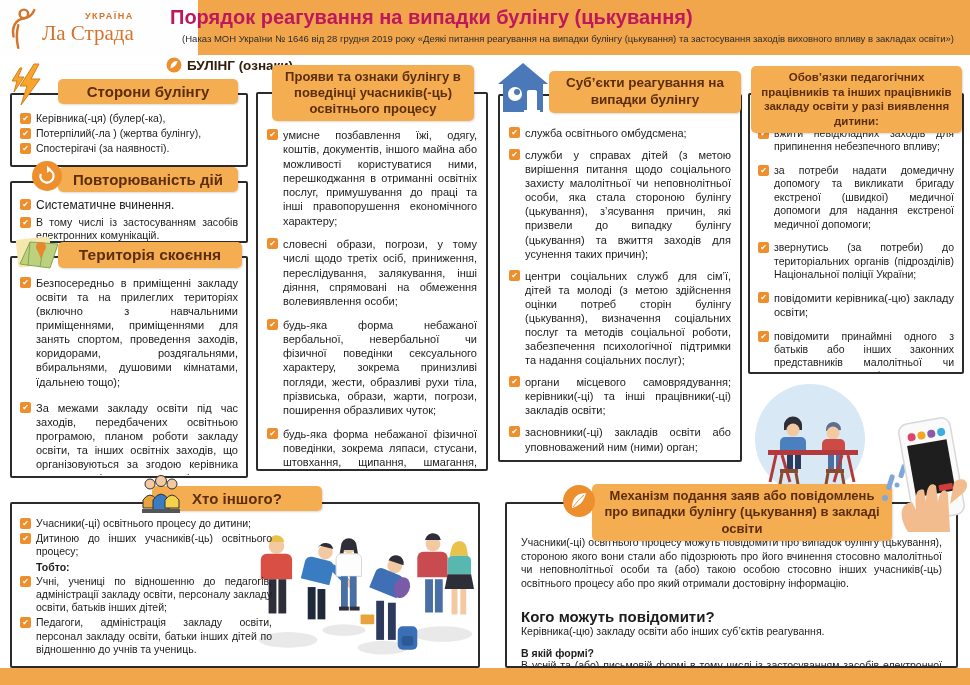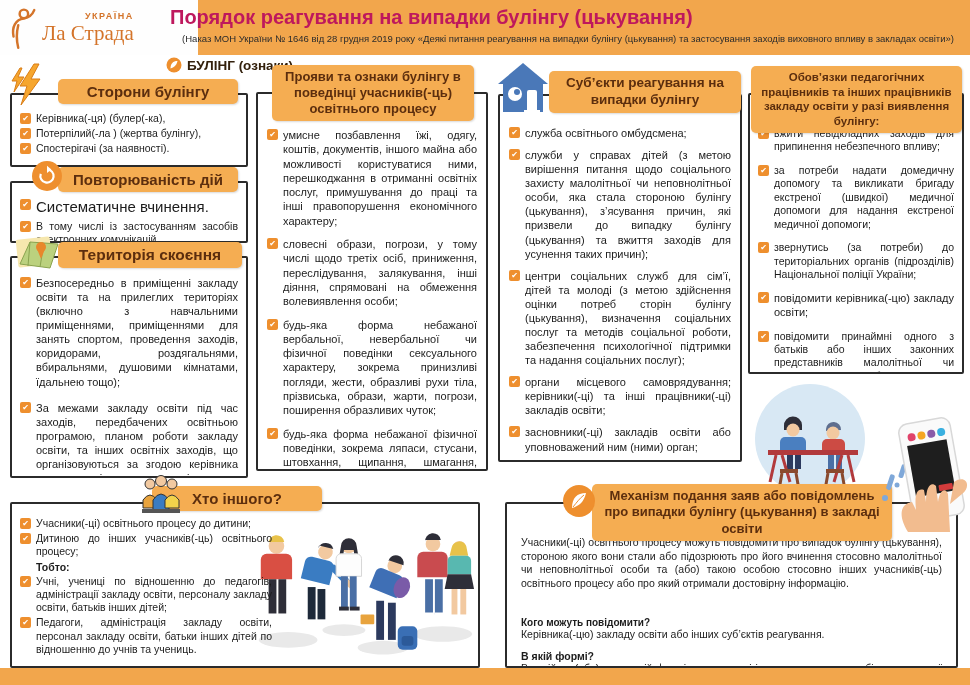--- a/index.html
+++ b/index.html
@@ -94,21 +94,21 @@
     <svg width="22" height="22" viewBox="0 0 30 30">
       <path d="M15,6 a9,9 0 1 1 -8.5,6" fill="none" stroke="#fff" stroke-width="3"></path>
       <polygon points="15,1 15,11 21,6" fill="#fff"></polygon>
     </svg>
   </div>
   <div class="tab" style="left:58px; top:167px; width:180px; font-size:15px;">Повторюваність дій</div>
   <div class="box" style="left:10px; top:181px; width:238px; height:62px; padding:15px 8px 4px;">
     <div class="items" style="gap:3px;">
       <div class="item">
           <span class="bullet">✔</span>
-          <span class="itx" style="font-size:15px; line-height:1.25;">Систематичне вчинення.</span>
+          <span class="itx" style="font-size:12px; line-height:1.25;">Систематичне вчинення.</span>
         </div>
       <div class="item">
           <span class="bullet">✔</span>
           <span class="itx" style="font-size:10.5px; line-height:1.25;">В тому числі із застосуванням засобів електронних комунікацій.</span>
         </div>
     </div>
   </div>
 
   <svg class="icon-abs" style="left:14px; top:232px;" width="48" height="40" viewBox="0 0 48 40">
     <rect x="3" y="6" width="34" height="28" rx="2" fill="#F6E7AE" transform="rotate(-6 20 20)"></rect>
@@ -184,21 +184,21 @@
       <div class="item">
           <span class="bullet">✔</span>
           <span class="itx" style="font-size:11px; line-height:1.28;">засновники(-ці) закладів освіти або уповноважений ним (ними) орган;</span>
         </div>
       <div class="item">
           <span class="itx" style="font-size:11px; line-height:1.28;">територіальні органи (підрозділи) Національної поліції України.</span>
         </div>
     </div>
   </div>
 
-  <div class="tab" style="left:751px; top:66px; width:211px; font-size:11.5px; line-height:1.28;">Обов’язки педагогічних працівників та інших працівників закладу освіти у разі виявлення булінгу:</div>
+  <div class="tab" style="left:751px; top:66px; width:211px; font-size:11.5px; line-height:1.28;">Обов’язки педагогічних працівників та інших працівників закладу освіти у разі виявлення дитини:</div>
   <div class="box" style="left:748px; top:93px; width:216px; height:281px; padding:32px 8px 6px;">
     <div class="items" style="gap:10px;">
       <div class="item">
           <span class="bullet">✔</span>
           <span class="itx" style="font-size:10.5px; line-height:1.28;">вжити невідкладних заходів для припинення небезпечного впливу;</span>
         </div>
       <div class="item">
           <span class="bullet">✔</span>
           <span class="itx" style="font-size:10.5px; line-height:1.28;">за потреби надати домедичну допомогу та викликати бригаду екстреної (швидкої) медичної допомоги для надання екстреної медичної допомоги;</span>
         </div>
@@ -348,19 +348,19 @@
   <div class="icon-abs circle-icon" style="left:563px; top:485px; width:32px; height:32px;">
     <svg width="32" height="32" viewBox="0 0 32 32">
       <circle cx="16" cy="16" r="15" fill="#EE8F2E"></circle>
       <path d="M9,23 C9,13 14,8 23,8 C21,17 16,21 9,23 Z" fill="#fff"></path>
       <path d="M10,22 C14,17 17,13 21,10" stroke="#EE8F2E" stroke-width="1" fill="none"></path>
     </svg>
   </div>
   <div class="tab" style="left:592px; top:484px; width:300px; font-size:13px; line-height:1.25;">Механізм подання заяв або повідомлень про випадки булінгу (цькування) в закладі освіти</div>
   <div class="box" style="left:505px; top:502px; width:453px; height:166px; padding:32px 14px 6px;">
     <div class="itx" style="font-size:10.5px; line-height:1.3;">Учасники(-ці) освітнього процесу можуть повідомити про випадок булінгу (цькування), стороною якого вони стали або підозрюють про його вчинення стосовно малолітньої чи неповнолітньої особи та (або) такою особою стосовно інших учасників(-ць) освітнього процесу або про який отримали достовірну інформацію.</div>
-    <div class="bold-line" style="font-size:10px; margin-top:26px;">Кого можуть повідомити?</div>
+    <div class="bold-line" style="font-size:15px; margin-top:17px;">Кого можуть повідомити?</div>
     <div class="itx" style="font-size:10.5px; line-height:1.3;">Керівника(-цю) закладу освіти або інших суб’єктів реагування.</div>
     <div class="bold-line" style="font-size:10.5px; margin-top:9px;">В якій формі?</div>
     <div class="itx" style="font-size:10.5px; line-height:1.3;">В усній та (або) письмовій формі в тому числі із застосуванням засобів електронної комунікації</div>
   </div>
 
 </div>
 
 </body></html>

